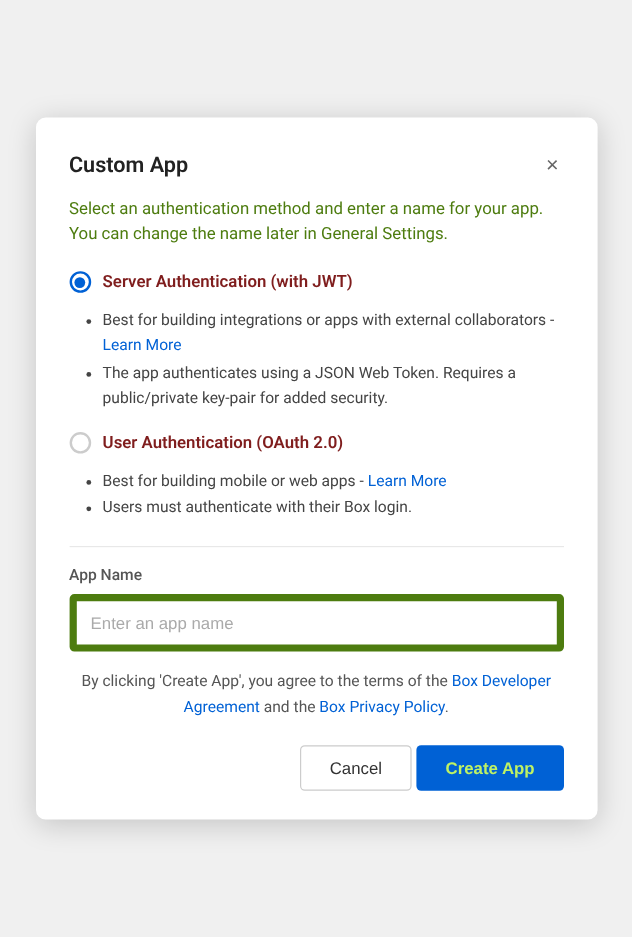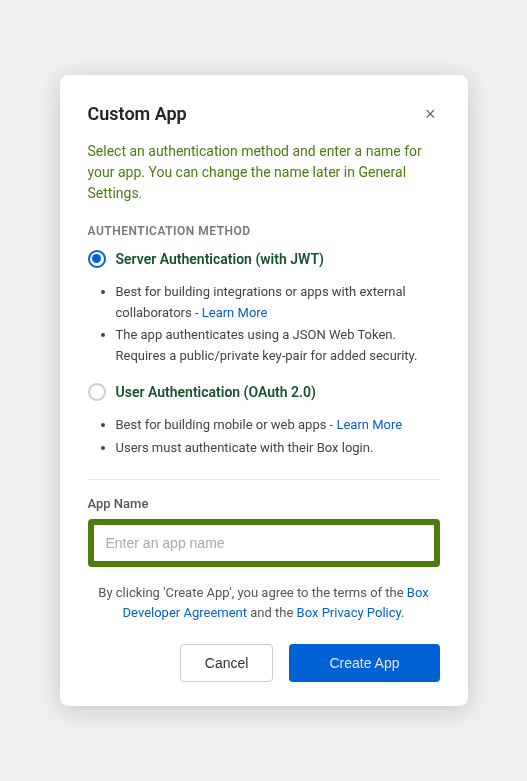--- a/index.html
+++ b/index.html
@@ -9,21 +9,21 @@
       display: flex;
       align-items: center;
       justify-content: center;
       min-height: 100vh;
       font-size: 14px;
     }
     .dialog {
       background: #fff;
       border-radius: 8px;
       box-shadow: 0 4px 24px rgba(0,0,0,0.18);
-      width: 408px;
+      width: 468px;
       padding: 28px 28px 24px 28px;
       position: relative;
     }
     .dialog-header {
       display: flex;
       align-items: center;
       justify-content: space-between;
       margin-bottom: 16px;
     }
     .dialog-title {
@@ -84,21 +84,21 @@
     }
     .radio-circle.selected::after {
       content: '';
       width: 9px;
       height: 9px;
       border-radius: 50%;
       background: #0061d5;
     }
     .auth-option-label {
       font-weight: 600;
-      color: #14532d;
+      color: #7f1d1d;
       font-size: 14px;
     }
     .auth-option-bullets {
       margin-left: 28px;
       list-style: disc;
       color: #444;
       font-size: 13px;
       line-height: 1.6;
       margin-top: 14px;
     }
@@ -139,55 +139,54 @@
     .terms-text {
       font-size: 13px;
       color: #555;
       line-height: 1.6;
       margin-bottom: 20px;
       text-align: center;
     }
     .dialog-footer {
       display: flex;
       justify-content: flex-end;
-      gap: 16px;
+      gap: 4px;
     }
     .btn-cancel {
       padding: 10px 24px;
       border: 1px solid #ccc;
       border-radius: 4px;
       background: #fff;
       color: #333;
       font-size: 14px;
       font-weight: 500;
       cursor: pointer;
     }
     .btn-create {
-      padding: 10px 40px;
+      padding: 10px 24px;
       border: none;
       border-radius: 4px;
       background: #0061d5;
-      color: #e5e5e5;
-      font-size: 14px;
-      font-weight: 400;
+      color: #bef264;
+      font-size: 14px;
+      font-weight: 700;
       cursor: pointer;
     }
   </style>
 </head>
 <body>
 
 <div class="dialog">
   <div class="dialog-header">
     <span class="dialog-title">Custom App</span>
     <button class="close-btn">×</button>
   </div>
 
   <p class="dialog-description">Select an authentication method and enter a name for your app. You can change the name later in General Settings.</p>
 
-  <div class="section-label">Authentication Method</div>
 
   <div class="auth-options">
 
     <div class="auth-option">
       <div class="auth-option-header">
         <div class="radio-circle selected"></div>
         <span class="auth-option-label">Server Authentication (with JWT)</span>
       </div>
       <ul class="auth-option-bullets">
         <li>

